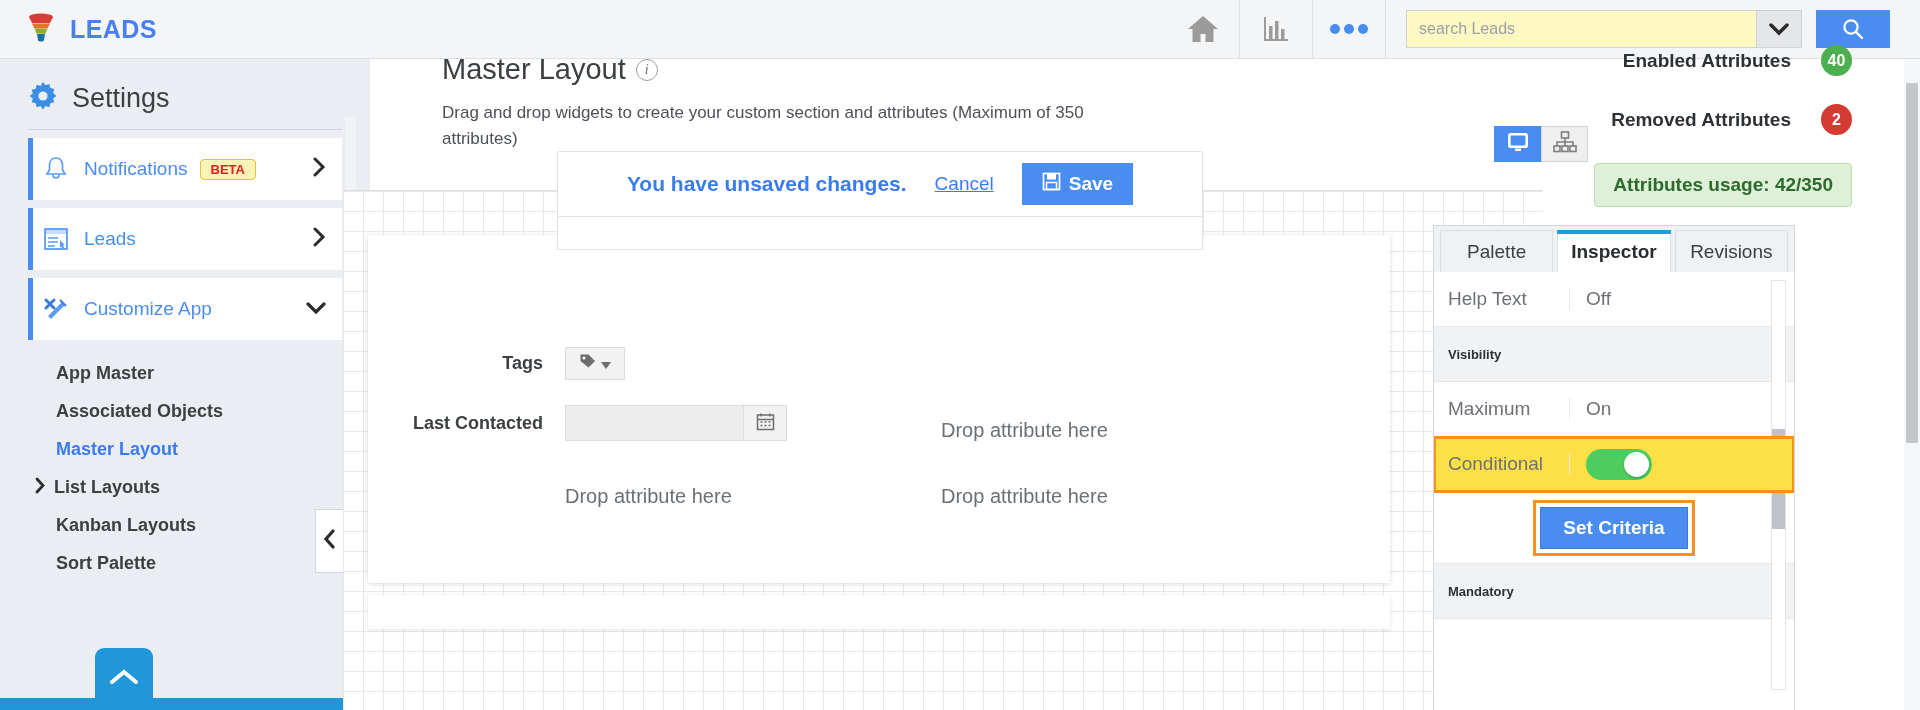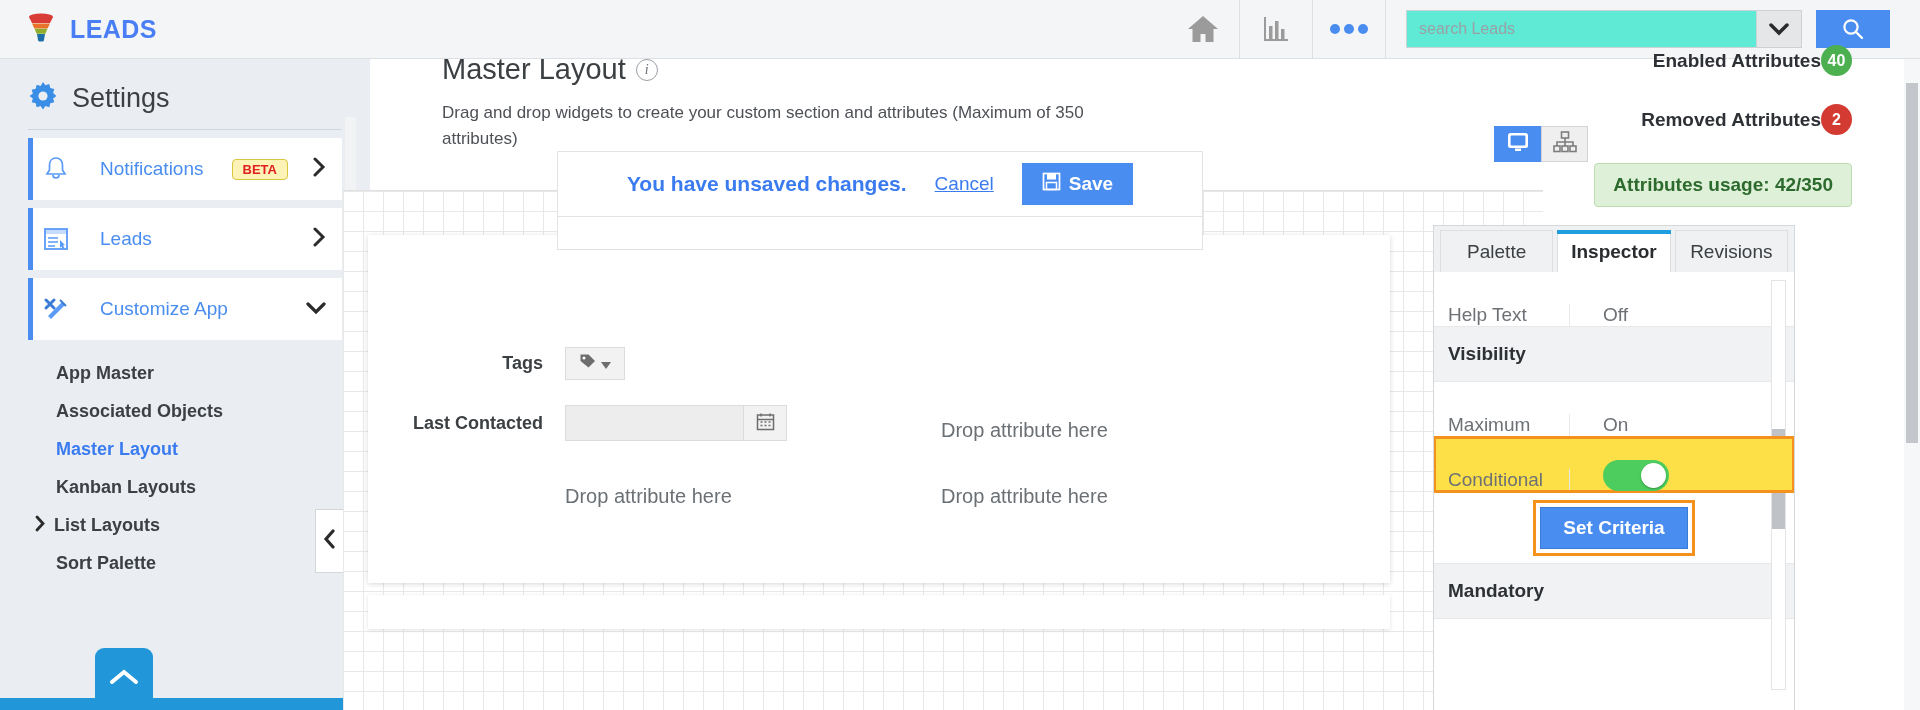--- a/index.html
+++ b/index.html
@@ -20,21 +20,21 @@
   .brand { display:flex; align-items:center; gap:12px; padding-left:24px; width:370px; }
   .brand-text { color:#4a7ef5; font-size:25px; font-weight:bold; letter-spacing:.4px; }
   .topbar-spacer { flex:1; }
   .top-icon {
     width:72px; height:59px; display:flex; align-items:center; justify-content:center;
     cursor:pointer;
   }
   .divider-v { width:1px; height:59px; background:#dcdfe3; }
   .search-wrap { display:flex; align-items:center; margin-left:20px; }
   .search-box {
-    width:350px; height:38px; background:#5eead4; border:1px solid #cdd2d7;
+    width:350px; height:38px; background:#fef9c3; border:1px solid #cdd2d7;
     border-right:none; display:flex; align-items:center; padding:0 12px;
   }
   .search-box input {
     border:none; outline:none; width:100%; font-size:16px; color:#555;
     font-family:"Liberation Sans", sans-serif; background:transparent;
   }
   .search-box input::placeholder { color:#9aa0a6; }
   .search-caret {
     width:46px; height:38px; background:#e4e6e8; border:1px solid #cdd2d7;
     display:flex; align-items:center; justify-content:center; cursor:pointer;
@@ -47,21 +47,21 @@
   
   .sidebar {
     position:absolute; left:0; top:59px; width:370px; height:651px;
     background:#eaeef3; overflow:hidden;
   }
   .settings-hd { display:flex; align-items:center; gap:14px; padding:22px 0 14px 28px; }
   .settings-title { font-size:27px; color:#3c4043; }
   .hr { height:1px; background:#cfd6de; margin:0 28px 8px 28px; }
   .nav-item {
     position:relative; margin:0 28px 8px 28px; height:62px; background:#fff;
-    display:flex; align-items:center; cursor:pointer;gap:16px;
+    display:flex; align-items:center; cursor:pointer;
   }
   .nav-item::before {
     content:""; position:absolute; left:0; top:0; bottom:0; width:5px; background:#4a8df0;
   }
   .nav-ico { width:56px; display:flex; align-items:center; justify-content:center; }
   .nav-label { font-size:19px; color:#4a8df0; }
   .beta-badge {
     margin-left:12px; background:#fdf3b7; border:1px solid #d8c540; color:#e02020;
     font-size:13px; font-weight:bold; padding:2px 10px; border-radius:4px;
   }
@@ -88,21 +88,21 @@
   .page-title { font-size:29px; color:#3c4043; display:flex; align-items:center; gap:10px; }
   .info-circle {
     width:22px; height:22px; border-radius:50%; border:1.5px solid #9aa0a6;
     display:inline-flex; align-items:center; justify-content:center;
     font-size:14px; color:#6b7075; font-style:italic; font-family:"Liberation Serif", serif;
   }
   .page-sub { font-size:17px; color:#4d5156; line-height:1.5; margin-top:14px; max-width:650px; }
   .head-left { position:absolute; left:72px; top:-6px; }
 
   .attr-stats { position:absolute; right:68px; top:-14px; text-align:right; }
-  .attr-row { display:flex; align-items:center; justify-content:flex-end; gap:0; margin-bottom:28px; }
+  .attr-row { display:flex; align-items:center; justify-content:flex-end; gap:30px; margin-bottom:28px; }
   .attr-label { font-size:19px; font-weight:bold; color:#2d3034; }
   .badge {
     min-width:31px; height:31px; border-radius:50%; color:#fff; font-size:16px; font-weight:bold;
     display:flex; align-items:center; justify-content:center;text-align:right;
   }
   .badge.green { background:#4caf50; }
   .badge.red { background:#d33b32; }
   .usage-pill {
     display:inline-block; background:#dff0d8; border:1px solid #bcdcae; color:#2d6a2d;
     font-size:19px; font-weight:bold; padding:10px 18px; border-radius:4px;
@@ -184,29 +184,29 @@
   .tab {
     flex:1; display:flex; align-items:center; justify-content:center;
     font-size:19px; color:#3c4043; background:#f0f1f2; border:1px solid #dcdfe2;
     border-bottom:none; cursor:pointer; position:relative;
   }
   .tab.active { background:#fff; font-weight:bold; color:#2a2d30; }
   .tab.active::before {
     content:""; position:absolute; left:-1px; right:-1px; top:-1px; height:4px; background:#1e9ede;
   }
   .insp-body { position:relative; height:439px; background:#fff; overflow:hidden; }
-  .insp-row { display:flex; border-bottom:1px solid #e6e8ea; height:55px; align-items:flex-end;gap:17px; }
+  .insp-row { display:flex; border-bottom:1px solid #e6e8ea; height:55px; align-items:center; }
   .insp-key {
     width:136px; display:flex; align-items:center; padding-left:14px;
     font-size:19px; color:#6d7175; border-right:1px solid #e6e8ea;
   }
   .insp-val { flex:1; display:flex; align-items:center; padding-left:16px; font-size:19px; color:#6d7175; }
   .insp-section {
     height:55px; display:flex; align-items:center; padding-left:14px;
-    font-size:19px; font-weight:bold; color:#2d3034; background:#f1f2f3;
+    font-size:13px; font-weight:bold; color:#2d3034; background:#f1f2f3;
     border-bottom:1px solid #e6e8ea;
   }
   .insp-row.highlight {
     outline:3px solid #f5921e; outline-offset:-2px; background:#fde047; position:relative; z-index:2;
   }
   .toggle {
     width:66px; height:31px; border-radius:16px; background:#4ccd5e; position:relative; cursor:pointer;
   }
   .toggle .knob {
     position:absolute; right:3px; top:3px; width:25px; height:25px; border-radius:50%;
@@ -361,29 +361,29 @@
       <div class="sub-item">
         <span>App Master</span>
       </div>
       <div class="sub-item">
         <span>Associated Objects</span>
       </div>
       <div class="sub-item active">
         <span>Master Layout</span>
       </div>
       <div class="sub-item">
-        <span>Kanban Layouts</span>
-      </div>
-      <div class="sub-item">
         <span class="sub-chev">
           <svg width="12" height="17" viewBox="0 0 12 17">
               <path d="M3 2 L9 8.5 L3 15" stroke="#2b2b2b" stroke-width="2.8" fill="none" stroke-linecap="round"></path>
             </svg>
         </span>
         <span>List Layouts</span>
+      </div>
+      <div class="sub-item">
+        <span>Kanban Layouts</span>
       </div>
       <div class="sub-item">
         <span>Sort Palette</span>
       </div>
     </div>
 
     <div class="sb-scroll">
       <div class="sb-thumb"></div>
     </div>
 

